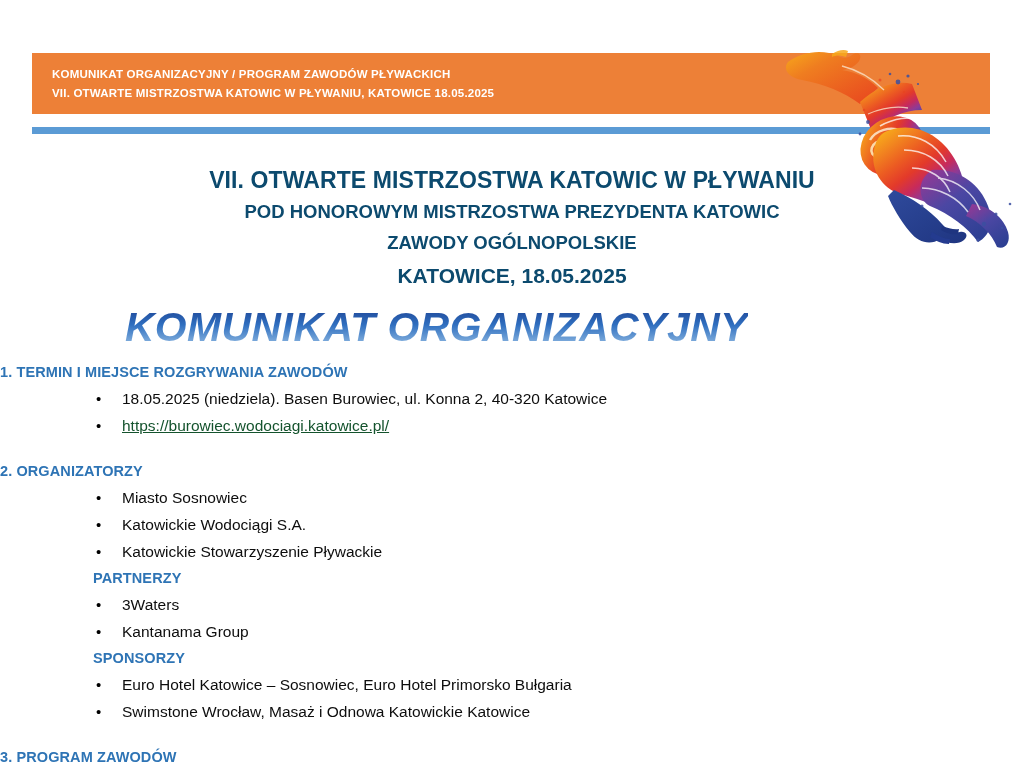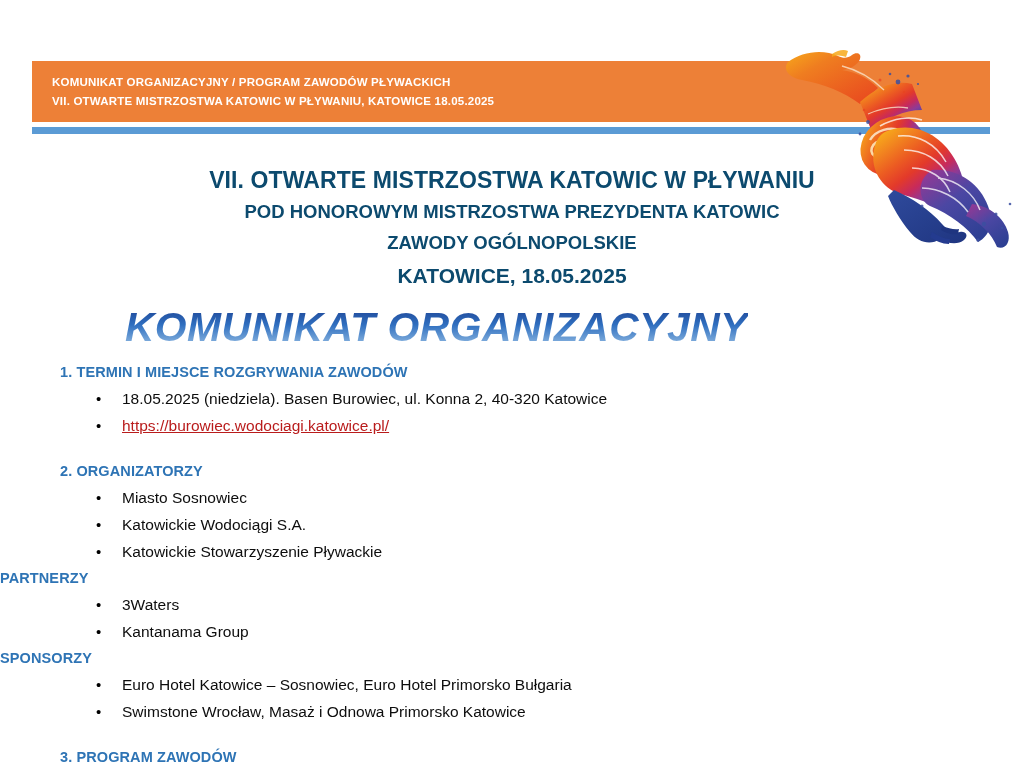--- a/index.html
+++ b/index.html
@@ -12,21 +12,21 @@
     background: #ffffff;
     font-family: "Liberation Sans", sans-serif;
     overflow: hidden;
     position: relative;
   }
 
   
   #header-banner {
     position: absolute;
     left: 32px;
-    top: 61px;
+    top: 53px;
     width: 958px;
     height: 61px;
     background: #ed8037;
     z-index: 2;
   }
   #header-banner-text {
     position: absolute;
     left: 20px;
     top: 12px;
     color: #ffffff;
@@ -120,28 +120,28 @@
     position: absolute;
     left: 0;
     top: 360px;
     width: 1024px;
     z-index: 3;
   }
   .section-heading {
     color: #2e74b5;
     font-size: 14.5px;
     font-weight: bold;
-    padding-left: 60px;
     line-height: 25px;
     letter-spacing: 0.1px;
   }
   .sub-heading {
     color: #2e74b5;
     font-size: 14.5px;
     font-weight: bold;
+    padding-left: 93px;
     line-height: 26px;
     letter-spacing: 0.1px;
   }
   .bullet-row {
     display: flex;
     align-items: baseline;
     line-height: 27px;
     padding-left: 96px;
   }
   .bullet-dot {
@@ -150,21 +150,21 @@
     font-size: 15px;
     color: #000000;
     line-height: 27px;
   }
   .bullet-text {
     font-size: 15.5px;
     color: #0d0d0d;
     white-space: nowrap;
   }
   .bullet-text.link {
-    color: #b91c1c;
+    color: #14532d;
     text-decoration: underline;
   }
   .spacer-md { height: 20px; }
 </style>
 </head>
 <body>
 
 <div id="header-banner">
   <div id="header-banner-text">
     <span class="line">KOMUNIKAT ORGANIZACYJNY / PROGRAM ZAWODÓW PŁYWACKICH</span>
@@ -323,20 +323,20 @@
   </div>
 
   <div class="sub-heading">SPONSORZY</div>
 
   <div class="bullet-row">
     <span class="bullet-dot">•</span>
     <span class="bullet-text">Euro Hotel Katowice – Sosnowiec, Euro Hotel Primorsko Bułgaria</span>
   </div>
   <div class="bullet-row">
     <span class="bullet-dot">•</span>
-    <span class="bullet-text">Swimstone Wrocław, Masaż i Odnowa Primorsko Katowice</span>
+    <span class="bullet-text">Swimstone Wrocław, Masaż i Odnowa Katowickie Katowice</span>
   </div>
 
   <div class="spacer-md"></div>
 
   <div class="section-heading">3. PROGRAM ZAWODÓW</div>
 
 </div>
 
 </body></html>

